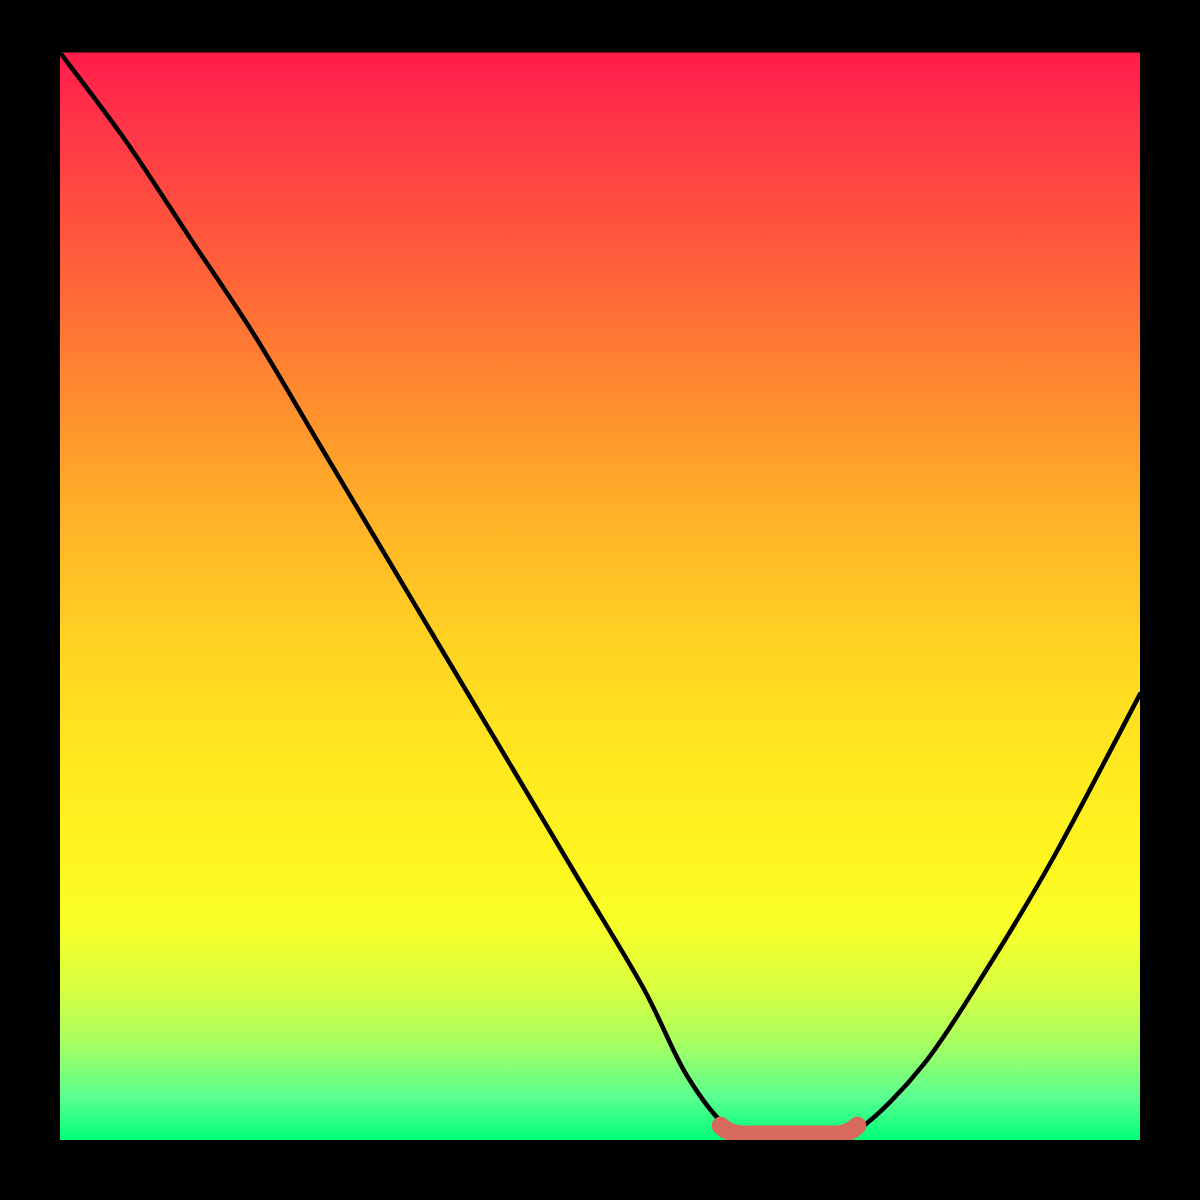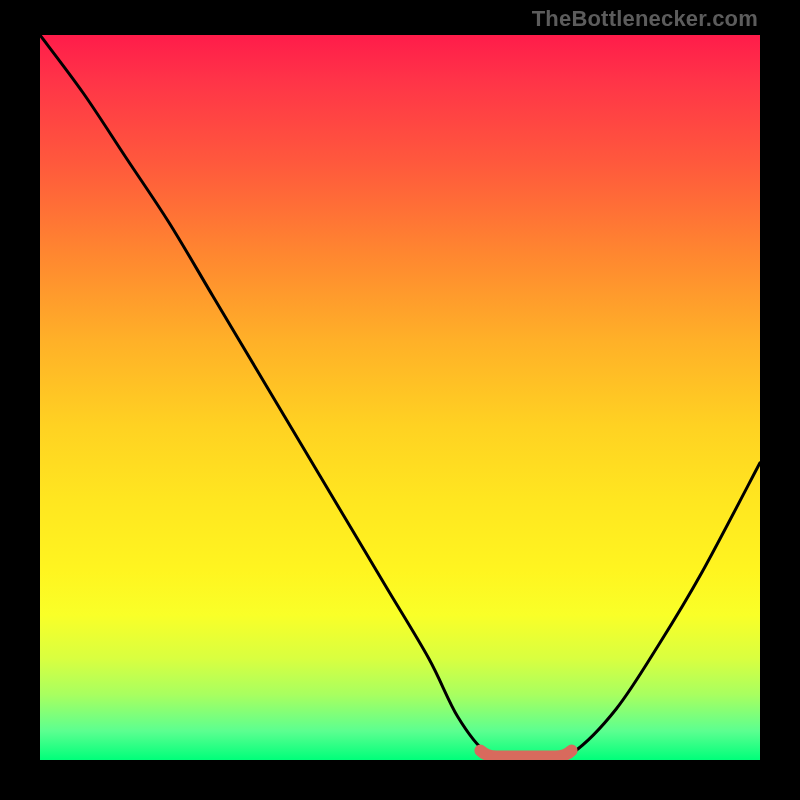--- a/index.html
+++ b/index.html
@@ -54,21 +54,20 @@
     width: 720px;
     height: 725px;
     pointer-events: none;
   }
 </style>
 </head>
 <body>
 
 <div class="frame">
 
-  <div class="attribution">TheBottlenecker.com</div>
 
   <div class="plot-area">
     <svg class="curve-svg" viewBox="0 0 720 725" preserveAspectRatio="none">
       <path fill="none" stroke-width="3" stroke-linecap="round" d="M 0.00 0.00 C 7.20 9.67, 28.80 37.46, 43.20 58.00 C 57.60 78.54, 72.00 101.50, 86.40 123.25 C 100.80 145.00, 115.20 165.54, 129.60 188.50 C 144.00 211.46, 158.40 236.83, 172.80 261.00 C 187.20 285.17, 201.60 309.33, 216.00 333.50 C 230.40 357.67, 244.80 381.83, 259.20 406.00 C 273.60 430.17, 288.00 454.33, 302.40 478.50 C 316.80 502.67, 331.20 526.83, 345.60 551.00 C 360.00 575.17, 376.80 601.75, 388.80 623.50 C 400.80 645.25, 408.00 665.79, 417.60 681.50 C 427.20 697.21, 436.80 710.50, 446.40 717.75 C 456.00 725.00, 465.60 723.79, 475.20 725.00 C 484.80 726.21, 494.40 726.21, 504.00 725.00 C 513.60 723.79, 520.80 726.21, 532.80 717.75 C 544.80 709.29, 561.60 692.38, 576.00 674.25 C 590.40 656.13, 604.80 631.96, 619.20 609.00 C 633.60 586.04, 645.60 566.71, 662.40 536.50 C 679.20 506.29, 710.40 445.88, 720.00 427.75" stroke="#000000"></path>
       <path fill="none" stroke-width="12" stroke-linecap="round" d="M 440.4 715.4 Q 446.4 721.4 456.4 721.4 L 515.6 721.4 Q 525.6 721.4 531.6 715.4" stroke="#d86a5d"></path>
     </svg>
   </div>
 
 </div>
 

